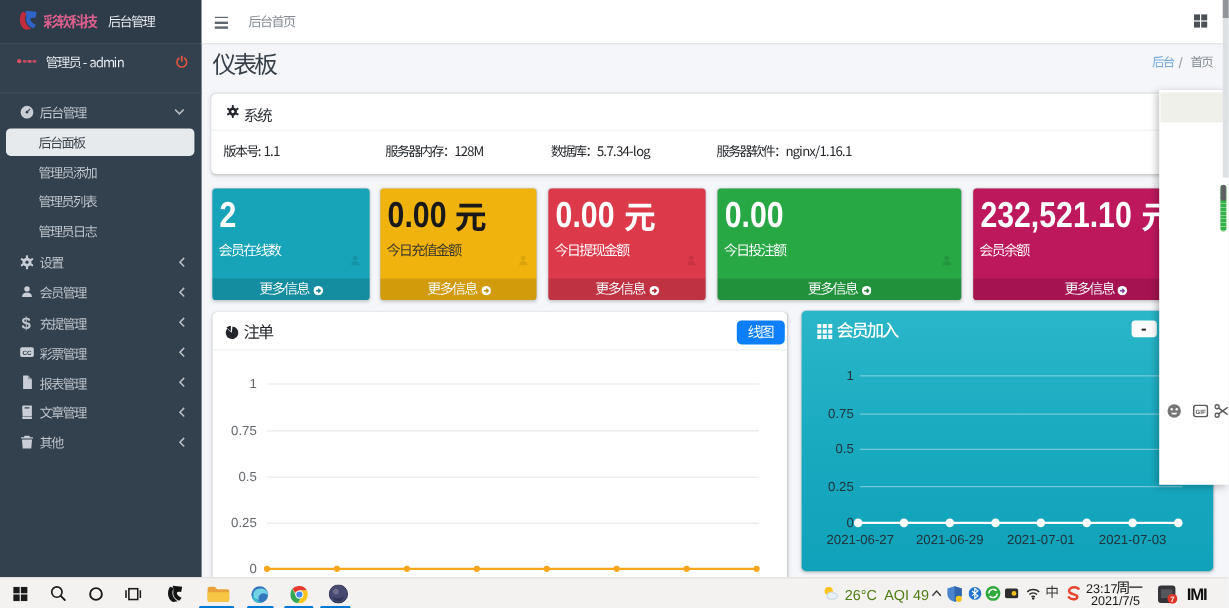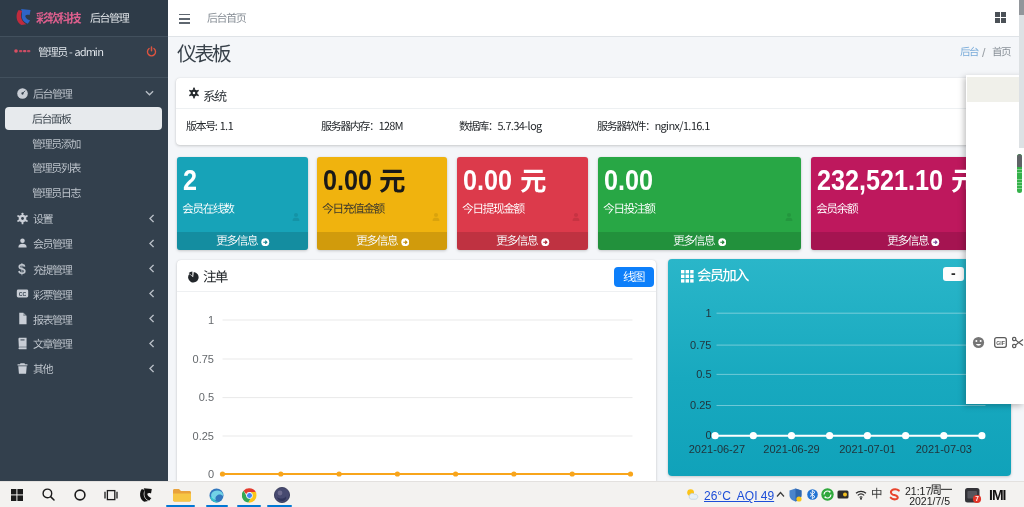--- a/index.html
+++ b/index.html
@@ -428,21 +428,21 @@
       <circle cx="8" cy="8" r="7.6" fill="#474a70"></circle>
       <circle cx="8" cy="8" r="7.6" fill="none" stroke="#2e3152" stroke-width="0.8"></circle>
       <circle cx="6" cy="6" r="2.4" fill="#8d86a8" opacity=".55"></circle>
       <path d="M3 10c2 2 7 2.4 9-.5 1 2.5-1.5 4.6-4 4.6S3.4 12.4 3 10z" fill="#2c2f55" opacity=".8"></path>
     </svg>
   <div class="uline" style="left:267px;width:25px;"></div>
   <svg class="abs" style="left:686px;top:488px;" width="14" height="13" viewBox="0 0 14 13">
       <circle cx="4.6" cy="4.6" r="3.4" fill="#fcc419"></circle>
       <path d="M3.2 8.2a3.1 3.1 0 0 1 5.4-1.8 2.5 2.5 0 0 1 3.2 2.4c0 1.4-1.1 2.4-2.5 2.4H5.2a2.5 2.5 0 0 1-2-3z" fill="#e7f0f7" stroke="#b9cfdd" stroke-width="0.7"></path>
     </svg>
-  <div class="abs" style="left:704px;top:489px;font-size:12px;color:#1d4ed8;text-decoration:underline;">26°C&nbsp; AQI 49</div>
+  <div class="abs" style="left:704px;top:489px;font-size:12px;color:#4d7c0f;">26°C&nbsp; AQI 49</div>
   <svg class="abs" style="left:776px;top:491px;" width="9" height="7" viewBox="0 0 9 7">
       <path d="M1 5.5L4.5 1.5 8 5.5" fill="none" stroke="#3c3c3c" stroke-width="1.2"></path>
     </svg>
   <svg class="abs" style="left:789px;top:488px;" width="13" height="14" viewBox="0 0 13 14">
       <path d="M6.5 0.5L12.5 2.5V7c0 3.4-2.6 5.6-6 6.5C3.1 12.6 0.5 10.4 0.5 7V2.5z" fill="#4a84cc"></path>
       <path d="M6.5 0.5L12.5 2.5V7c0 3.4-2.6 5.6-6 6.5z" fill="#2f66ad"></path>
       <circle cx="10" cy="11" r="2.6" fill="#f8c51c"></circle>
     </svg>
   <svg class="abs" style="left:807px;top:488px;" width="11" height="13" viewBox="0 0 11 13">
       <circle cx="5.5" cy="6.5" r="5.3" fill="#2173d3"></circle>
@@ -464,21 +464,21 @@
         <path d="M2.8 6.4a4.8 4.8 0 0 1 6.4 0" stroke-width="1.2"></path>
         <path d="M4.6 8.4a2.2 2.2 0 0 1 2.8 0" stroke-width="1.2"></path>
       </g>
       <circle cx="6" cy="9.8" r="1" fill="#2d2d2d"></circle>
     </svg>
 
   <svg class="abs" style="left:888px;top:488px;" width="13" height="13" viewBox="0 0 13 13">
       <path d="M10.8 2.6C9 .9 5.6.9 3.9 2.3 2.3 3.7 2.7 5.8 4.7 6.6c1.6.6 3.6.8 4.6 1.8 1 1.1.2 2.6-1.7 2.9-1.9.3-3.9-.4-4.9-1.6" fill="none" stroke="#e8442d" stroke-width="2.1" stroke-linecap="round"></path>
     </svg>
   <div id="clock">2021/7/5</div>
-    <div class="abs" style="left:905px;top:484.5px;font-size:10.5px;color:#1b1b1b;">21:17</div>
+    <div class="abs" style="left:905px;top:484.5px;font-size:10.5px;color:#1b1b1b;">23:17</div>
   <svg class="abs" style="left:964px;top:487px;" width="18" height="17" viewBox="0 0 18 17">
       <rect x="1" y="1" width="14.5" height="14.5" rx="2.5" fill="#333338"></rect>
       <rect x="3.4" y="4" width="9.6" height="7.4" rx="1" fill="#55555c"></rect>
       <circle cx="13" cy="12" r="4.1" fill="#e13428"></circle>
       <text x="13" y="14.4" font-size="6.5" font-weight="bold" fill="#fff" text-anchor="middle" font-family="Liberation Sans">7</text>
     </svg>
   <div class="abs" style="left:989px;top:487px;font-size:14px;font-weight:bold;color:#111;letter-spacing:-1px;">IMI</div>
 </div>
 
 <div id="cjktext">

